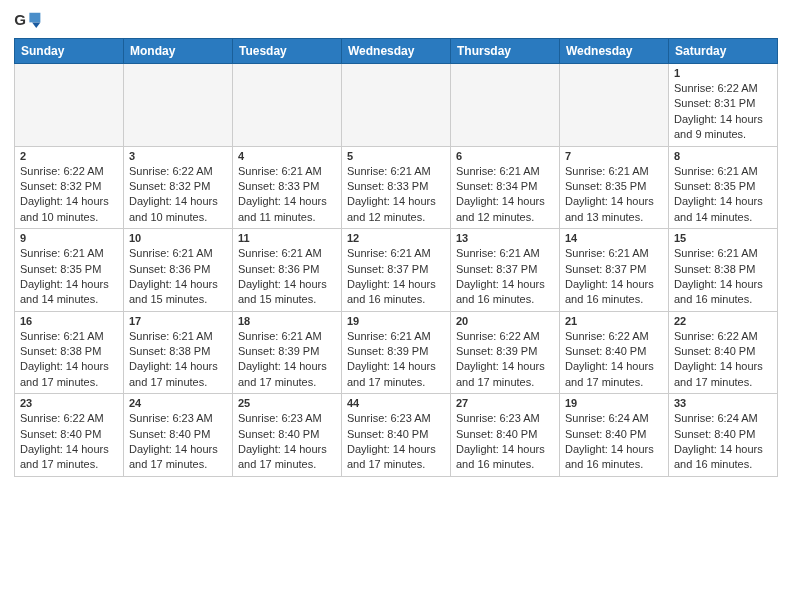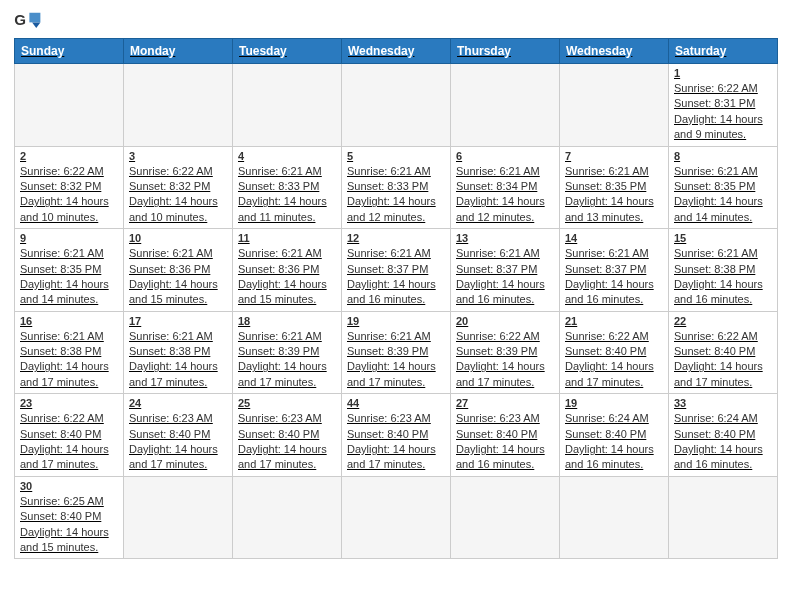--- a/index.html
+++ b/index.html
@@ -42,21 +42,20 @@
       line-height: 1.1;
     }
     .location-title {
       font-size: 13px;
       color: #555;
     }
     .calendar {
       width: 100%;
       border-collapse: collapse;
       border: 1px solid #ccc;
-      text-decoration: underline;
     }
     .calendar th {
       background: #2a7abf;
       color: #fff;
       font-size: 12px;
       font-weight: bold;
       text-align: left;
       padding: 5px 6px;
       border: 1px solid #1a5f99;
     }
@@ -337,29 +336,14 @@
 and 16 minutes.</div>
         </td>
         <td>
           <span class="day-number">33</span>
           <div class="day-info" style="white-space: pre-line;">Sunrise: 6:24 AM
 Sunset: 8:40 PM
 Daylight: 14 hours
 and 16 minutes.</div>
         </td>
       </tr>
-      <tr class="last-row">
-        <td class="has-data">
-          <span class="day-number">30</span>
-          <div class="day-info" style="white-space: pre-line;">Sunrise: 6:25 AM
-Sunset: 8:40 PM
-Daylight: 14 hours
-and 15 minutes.</div>
-        </td>
-        <td class="empty"></td>
-        <td class="empty"></td>
-        <td class="empty"></td>
-        <td class="empty"></td>
-        <td class="empty"></td>
-        <td class="empty"></td>
-      </tr>
     </tbody>
 </table>
 
 </body></html>

